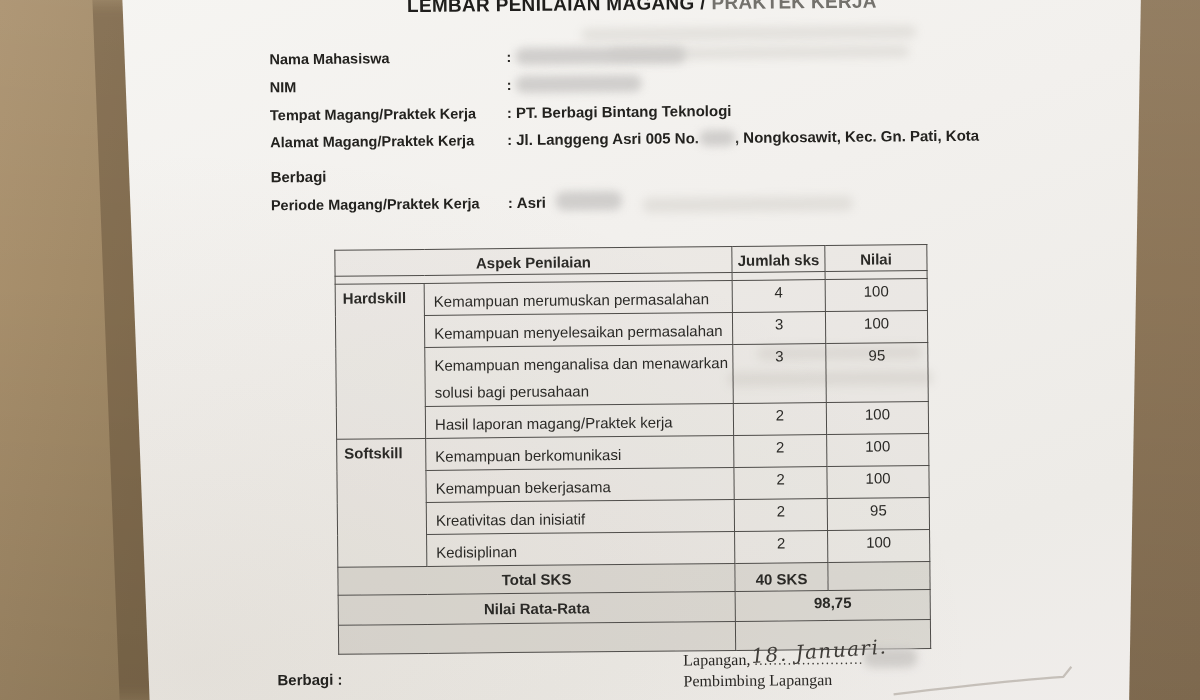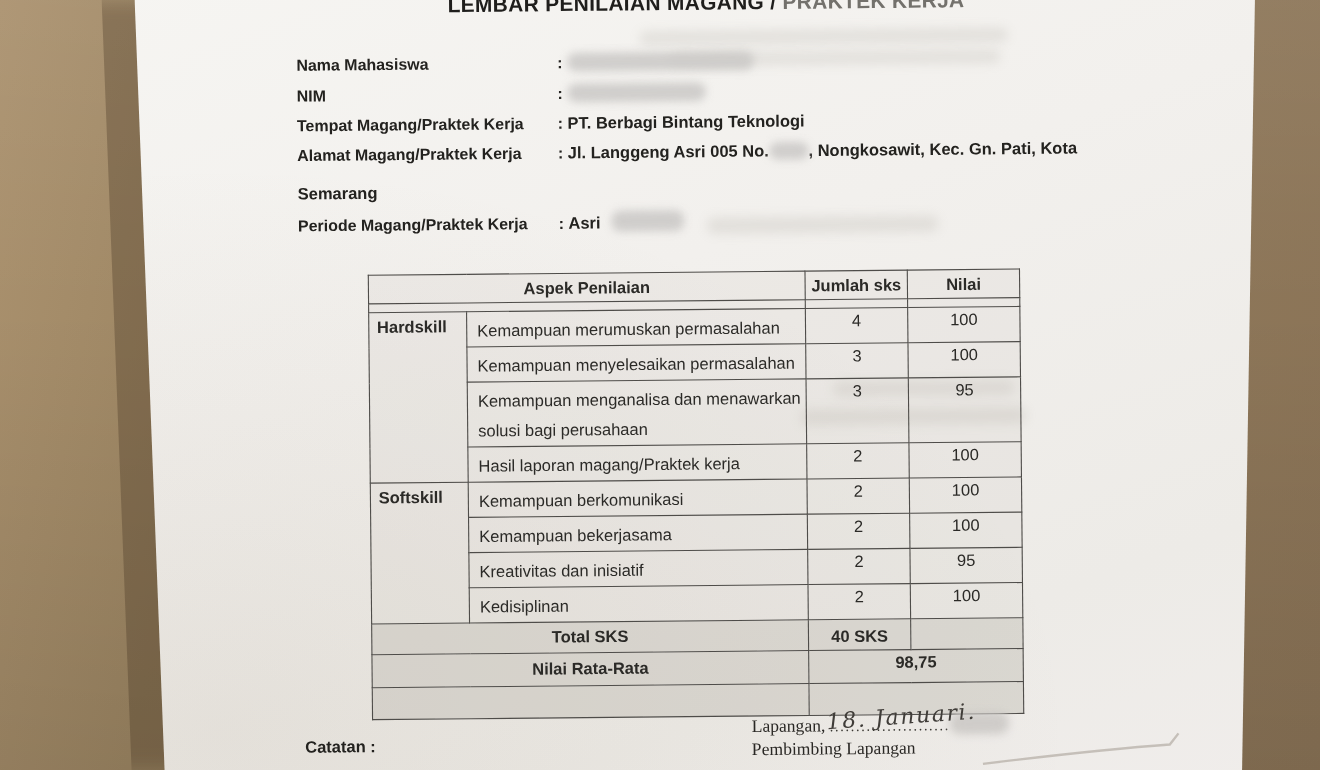--- a/index.html
+++ b/index.html
@@ -98,21 +98,21 @@
     </div>
     <div class="frow" style="top:103px">
       <span class="flabel">Tempat Magang/Praktek Kerja</span><span>:</span>
       <span class="fvalue">PT. Berbagi Bintang Teknologi</span>
     </div>
     <div class="frow" style="top:130px">
       <span class="flabel">Alamat Magang/Praktek Kerja</span><span>:</span>
       <span class="fvalue">Jl. Langgeng Asri 005 No.</span><span class="redact" style="width:36px; height:16px;"></span><span class="fvalue">, Nongkosawit, Kec. Gn. Pati, Kota</span>
     </div>
     <div class="frow" style="top:165px">
-      <span class="fvalue">Semarang</span>
+      <span class="fvalue">Berbagi</span>
     </div>
     <div class="frow" style="top:191px">
       <span class="flabel">Periode Magang/Praktek Kerja</span><span>:</span>
       <span class="fvalue">Asri</span>
       <span class="redact" style="width:66px; height:19px; margin-left:6px;"></span>
     </div>
 
     <table class="eval">
       <colgroup>
           <col style="width:89px">
@@ -182,21 +182,21 @@
         <td colspan="2" class="centerlab">Nilai Rata-Rata</td>
         <td colspan="2" class="num b">98,75</td>
       </tr>
       <tr style="height:29px" class="shade">
         <td colspan="2"></td>
             <td colspan="2"></td>
       </tr>
     </tbody>
       </table>
 
-    <div class="catatan">Catatan :</div>
+    <div class="catatan">Berbagi :</div>
 
     <div class="signblock">
       <div class="signline">
         <span>Lapangan,</span>
         <span class="dots">.......................</span><span class="year-redact"></span>
         <span class="handwriting">18. Januari.</span>
       </div>
       <div class="signer">Pembimbing Lapangan</div>
     </div>
 

